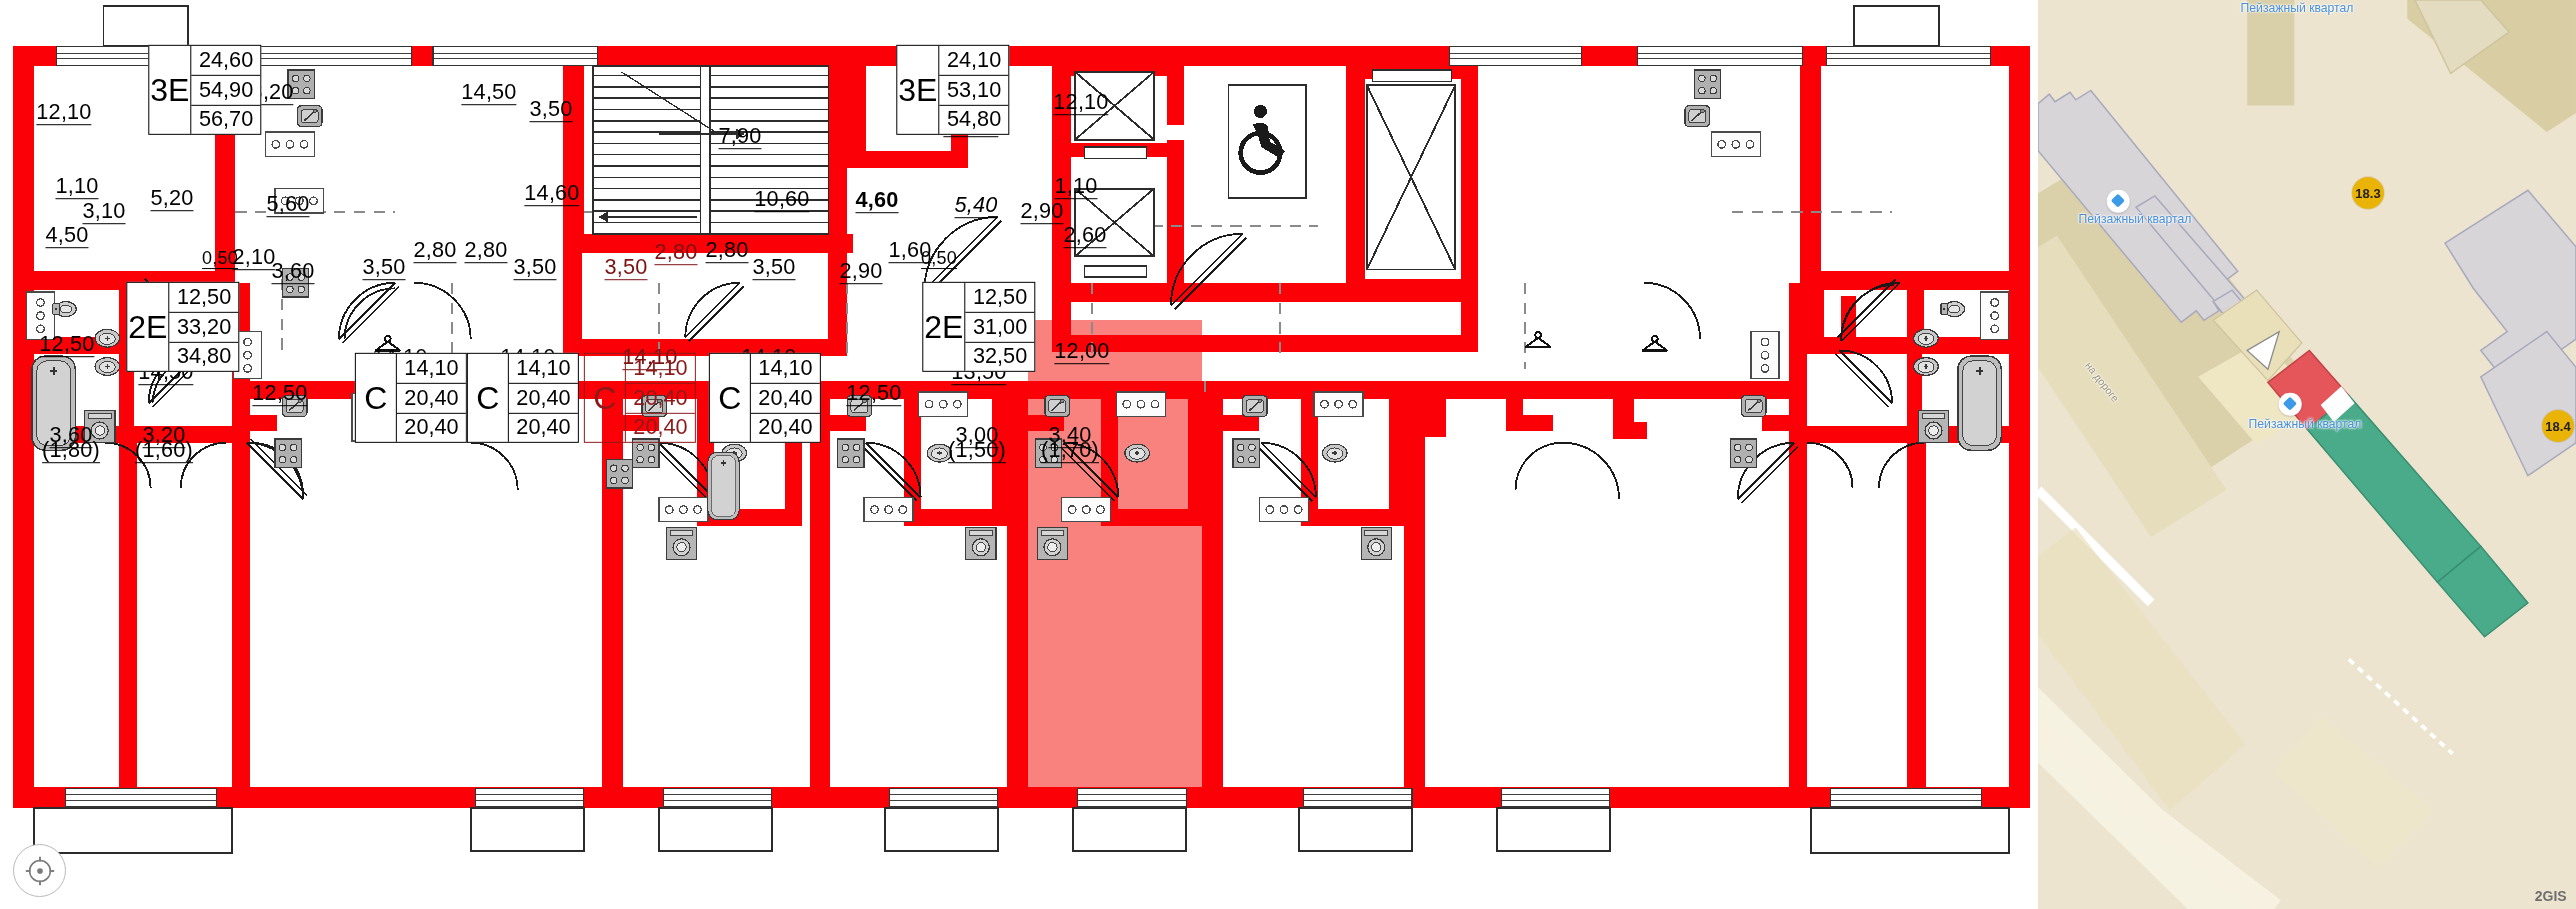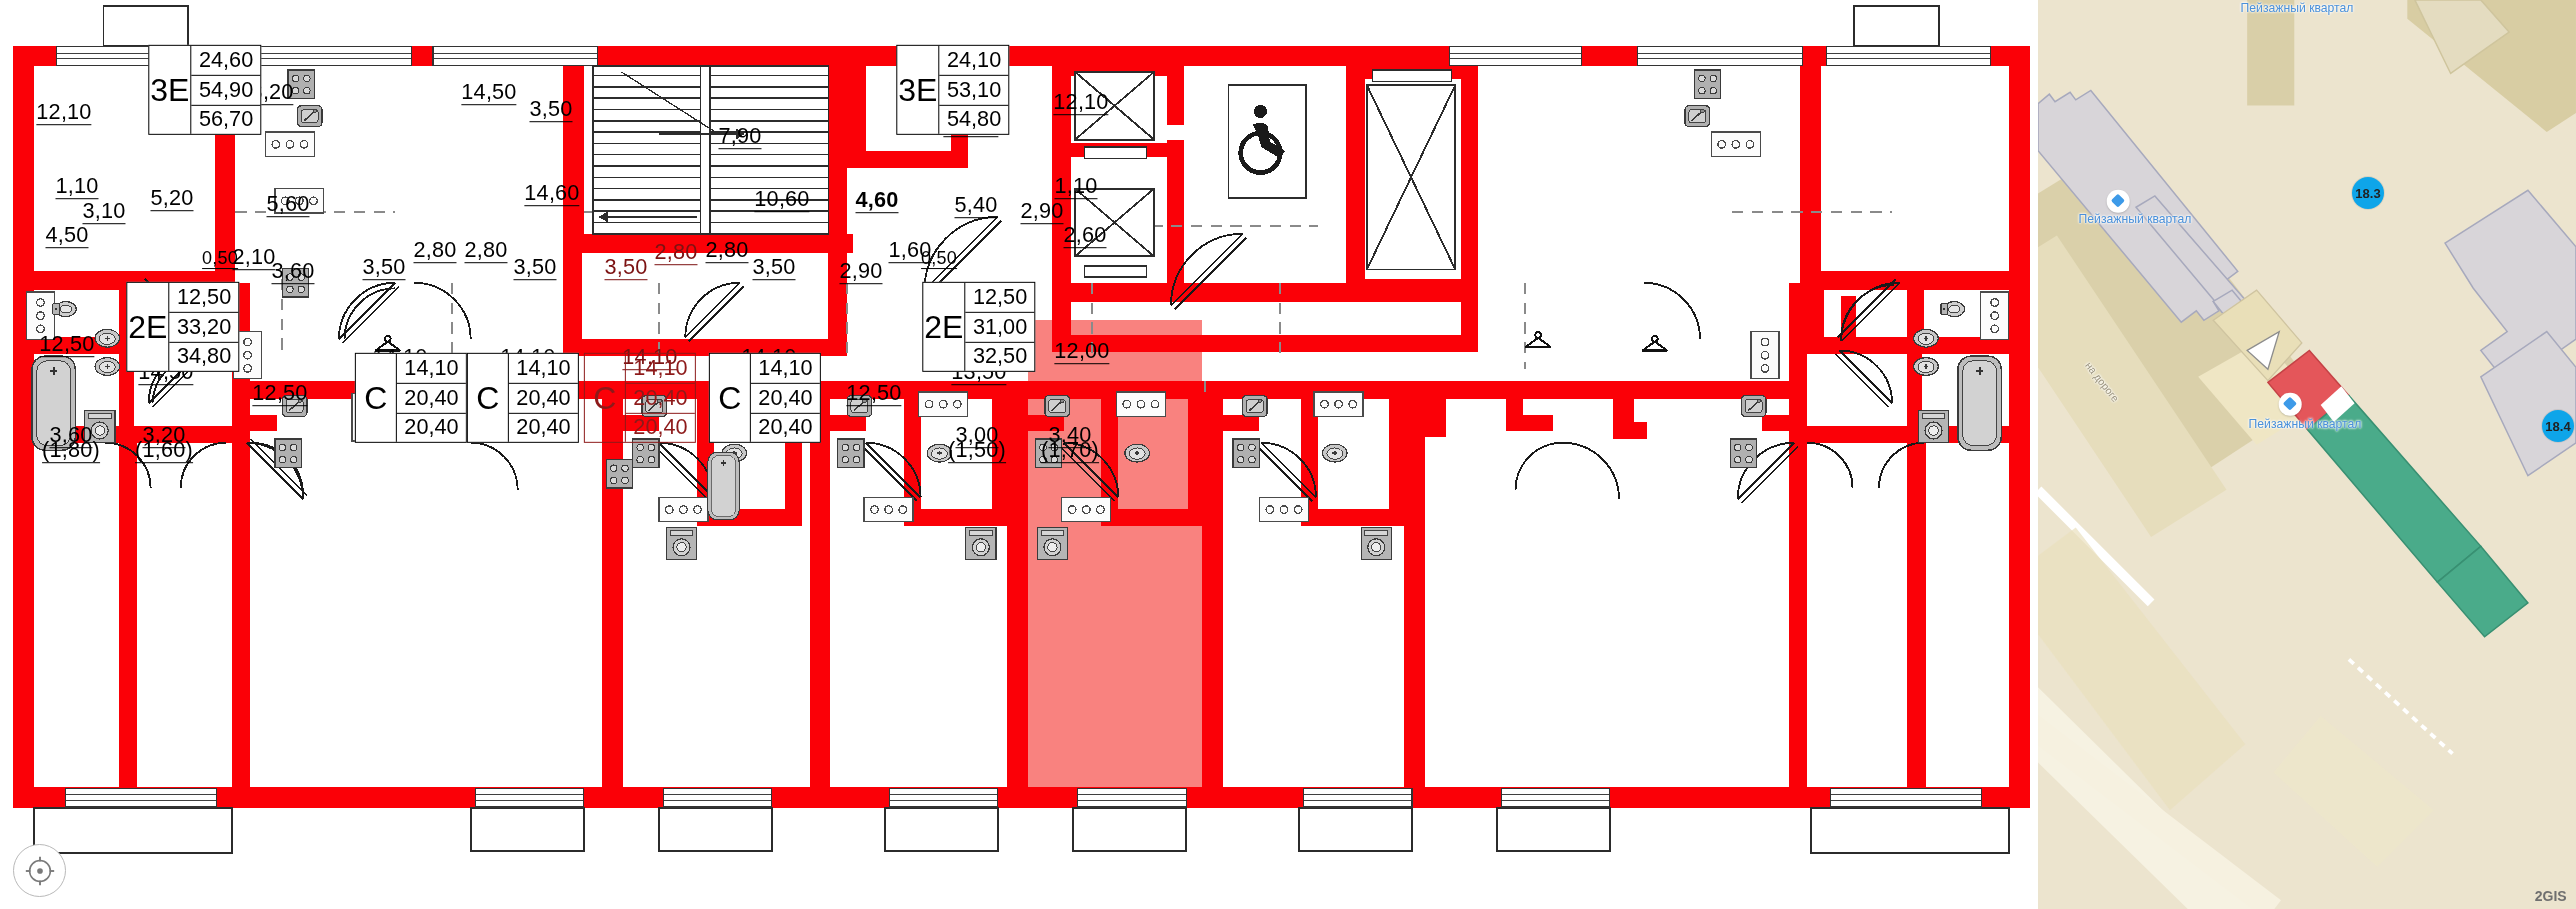--- a/index.html
+++ b/index.html
@@ -55,21 +55,21 @@
   }
   #map-svg { position: absolute; left: 0; top: 0; }
   .mlabel {
     position: absolute; font-size: 12.2px; color: #4a90d9;
     font-family: "Liberation Sans", sans-serif; white-space: nowrap;
     text-shadow: 0 0 2.8px #fff, 0 0 2.8px #fff, 0 0 1.9px #fff;
     transform: translate(-50%, -50%);
   }
   .mnum {
     position: absolute; width: 32px; height: 32px; border-radius: 50%;
-    background: #0ea5e9; color: #222; font-size: 13px; font-weight: bold;
+    background: #eab308; color: #222; font-size: 13px; font-weight: bold;
     display: flex; align-items: center; justify-content: center;
     transform: translate(-50%, -50%);
     box-shadow: 0 0 0 0.9px rgba(0,0,0,.08);
   }
   .mpin {
     position: absolute; width: 22.6px; height: 22.6px; border-radius: 50%;
     background: #fff; display: flex; align-items: center; justify-content: center;
     transform: translate(-50%, -50%); box-shadow: 0 0.9px 1.9px rgba(0,0,0,.2);
   }
   .mpin i {
@@ -634,21 +634,21 @@
         <div class="lbl area" style="left: 740px; top: 137px;">7,90</div>
         <div class="lbl area" style="left: 971px; top: 125px;">17,00</div>
         <div class="lbl area" style="left: 1081px; top: 103px;">12,10</div>
         <div class="lbl area" style="left: 77px; top: 187px;">1,10</div>
         <div class="lbl area" style="left: 104px; top: 212px;">3,10</div>
         <div class="lbl area" style="left: 172px; top: 199px;">5,20</div>
         <div class="lbl area" style="left: 288px; top: 205px;">5,60</div>
         <div class="lbl area" style="left: 552px; top: 194px;">14,60</div>
         <div class="lbl area" style="left: 782px; top: 200px;">10,60</div>
         <div class="lbl area" style="left: 877px; top: 201px; font-weight: bold;">4,60</div>
-        <div class="lbl area" style="left: 976px; top: 206px;">5,40</div>
+        <div class="lbl area" style="left: 976px; top: 206px; font-style: italic;">5,40</div>
         <div class="lbl area" style="left: 1042px; top: 212px;">2,90</div>
         <div class="lbl area" style="left: 1076px; top: 187px;">1,10</div>
         <div class="lbl area" style="left: 67px; top: 236px;">4,50</div>
         <div class="lbl area" style="left: 1085px; top: 236px;">2,60</div>
         <div class="lbl area sm" style="left: 220px; top: 259px;">0,50</div>
         <div class="lbl area" style="left: 254px; top: 258px;">2,10</div>
         <div class="lbl area" style="left: 435px; top: 251px;">2,80</div>
         <div class="lbl area" style="left: 486px; top: 251px;">2,80</div>
         <div class="lbl area hl" style="left: 676px; top: 253px;">2,80</div>
         <div class="lbl area" style="left: 727px; top: 251px;">2,80</div>

